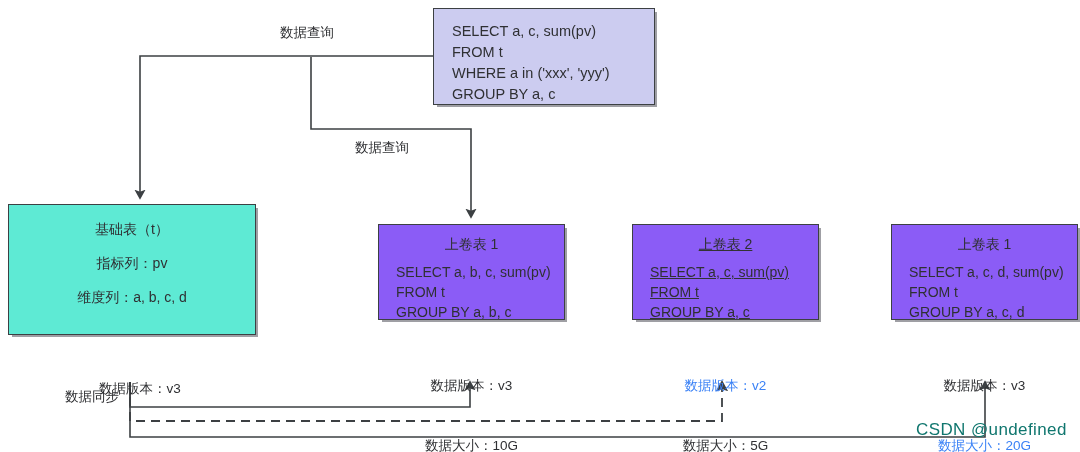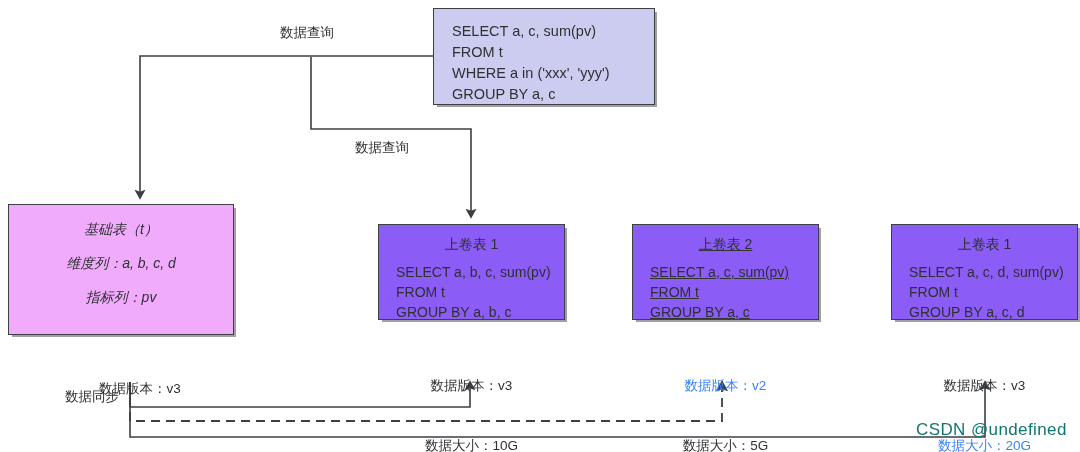--- a/index.html
+++ b/index.html
@@ -35,27 +35,26 @@
   }
   .node-sql {
     background: #ccccf0;
     left: 433px;
     top: 8px;
     width: 222px;
     height: 97px;
     padding: 12px 0 0 18px;
   }
   .node-base {
-    background: #f0abfc;
+    background: #5eead4;
     left: 8px;
     top: 204px;
-    width: 226px;
+    width: 248px;
     height: 131px;
     padding-top: 16px;
-    font-style: italic;
   }
   .node-roll {
     background: #8b5cf6;
     top: 224px;
     width: 187px;
     height: 96px;
     padding-top: 11px;
   }
   .roll1 { left: 378px; }
   .roll2 { left: 632px; text-decoration: underline; }
@@ -158,22 +157,22 @@
 
   <div class="node node-sql">
     <div class="sql-line">SELECT a, c, sum(pv)</div>
     <div class="sql-line">FROM t</div>
     <div class="sql-line">WHERE a in ('xxx', 'yyy')</div>
     <div class="sql-line">GROUP BY a, c</div>
   </div>
 
   <div class="node node-base">
     <div class="node-title">基础表（t）</div>
+    <div class="base-row">指标列：pv</div>
     <div class="base-row">维度列：a, b, c, d</div>
-    <div class="base-row">指标列：pv</div>
   </div>
   <div class="meta meta-base">
     <div>数据版本：v3</div>
   </div>
 
   <div class="node node-roll roll1">
     <div class="node-title">上卷表 1</div>
     <div class="roll-body">
       <div class="sql-line">SELECT a, b, c, sum(pv)</div>
       <div class="sql-line">FROM t</div>

